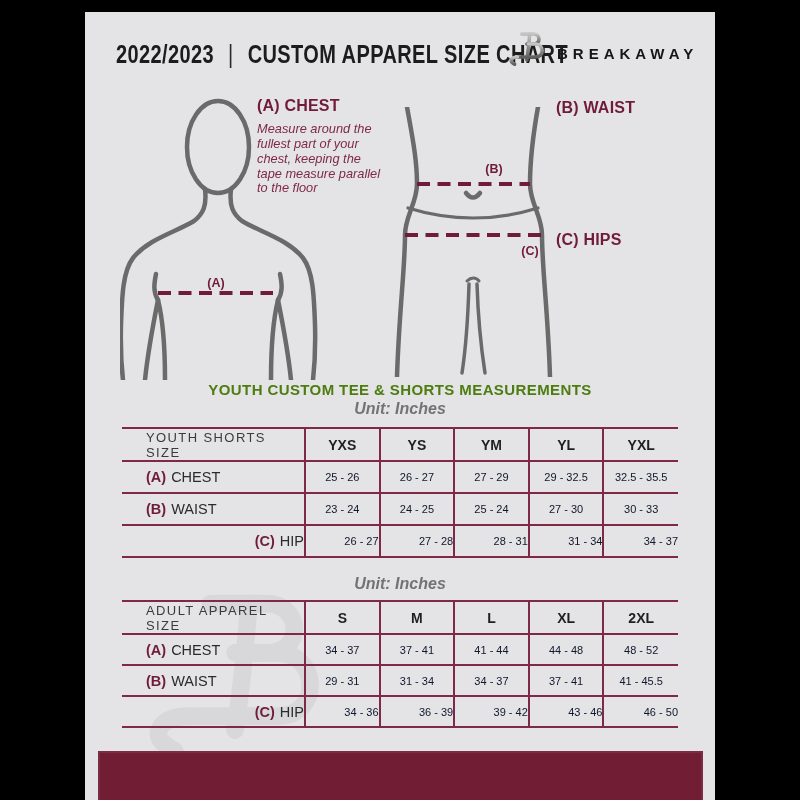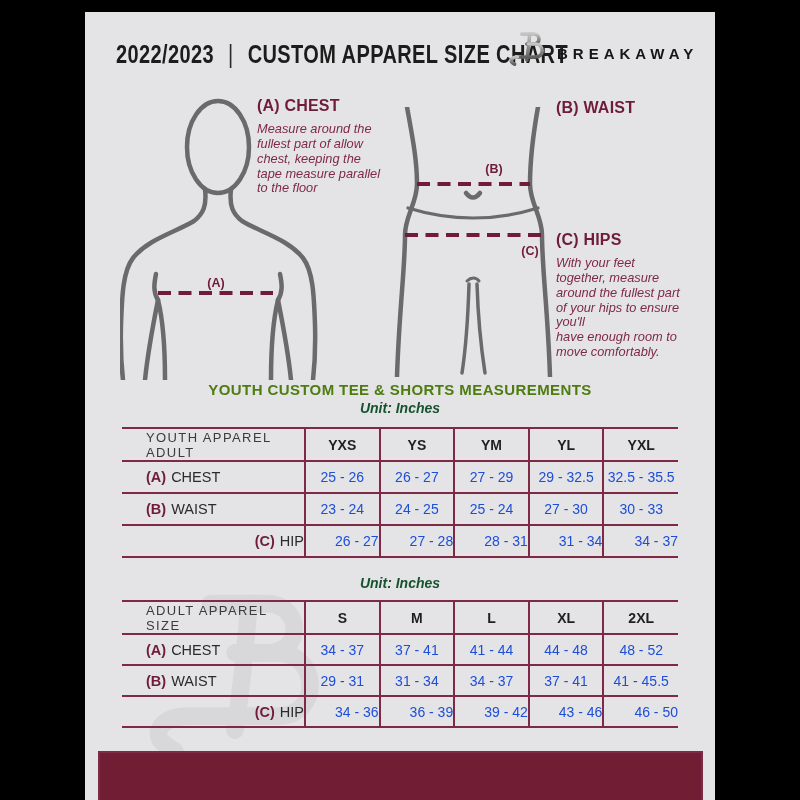--- a/index.html
+++ b/index.html
@@ -23,32 +23,32 @@
   .h-hips{left:471px;top:219px;}
   .b-hips{left:471px;top:244px;width:158px;}
 
   .figure{position:absolute;}
   .fig-torso{left:35px;top:78px;}
   .fig-hips{left:305px;top:95px;}
   .dash-label{font-size:12.5px;font-weight:bold;fill:#701c39;font-family:"Liberation Sans",sans-serif;}
 
   
   .section-title{position:absolute;left:0;width:100%;text-align:center;font-size:15px;font-weight:bold;color:#4d7c0f;letter-spacing:.4px;}
-  .unit-line{position:absolute;left:0;width:100%;text-align:center;font-size:14px;font-style:italic;font-weight:bold;color:#14532d;}
+  .unit-line{position:absolute;left:0;width:100%;text-align:center;font-size:16px;font-style:italic;font-weight:bold;color:#737373;}
   .t-youth{top:369px;} .u-youth{top:388px;}
   .t-adult{top:544px;} .u-adult{top:563px;}
 
   
   .size-table{position:absolute;left:37px;width:556px;border-collapse:collapse;table-layout:fixed;background:transparent;}
   .tbl-youth{top:415px;} .tbl-adult{top:588px;}
   .size-table td,.size-table th{border-top:2px solid #7e2945;padding:0;text-align:center;vertical-align:middle;}
   .size-table tr:last-child td{border-bottom:2px solid #7e2945;text-align:right;}
   .size-table td+td,.size-table th+th{border-left:2px solid #7e2945;}
   .size-table th{font-size:14px;font-weight:bold;color:#1f1f1f;height:31px;}
-  .size-table td{font-size:14px;color:#1d4ed8;}
+  .size-table td{font-size:11px;color:#0f172a;}
   .tbl-youth td{height:30px;} .tbl-adult td{height:29px;}
   .size-table .lbl{text-align:left;padding-left:24px;}
   .size-table th.lbl{font-weight:400;font-size:13px;letter-spacing:1.4px;color:#3b3b3b;}
   .size-table td.lbl{font-size:14.5px;color:#2b2b2b;}
   .size-table .key{font-weight:bold;color:#701c39;margin-right:5px;}
 
   .watermark{position:absolute;left:48px;top:550px;width:225px;height:245px;z-index:0;}
   .content-layer{position:absolute;inset:0;z-index:1;}
 
   .footer-bar{position:absolute;left:13px;top:739px;width:601px;height:47px;background:#711d33;border:2px solid #7c2c46;}
@@ -119,49 +119,42 @@
         <path d="M87 177 C88 210 91 240 95 266" stroke-width="3.5"></path>
       </g>
       <line x1="27" y1="77" x2="140" y2="77" stroke="#701c39" stroke-width="4" stroke-dasharray="13 7.5"></line>
       <text class="dash-label" x="104" y="66" text-anchor="middle">(B)</text>
       <line x1="15" y1="128" x2="152" y2="128" stroke="#701c39" stroke-width="4" stroke-dasharray="13 7.5"></line>
       <text class="dash-label" x="140" y="148" text-anchor="middle">(C)</text>
     </svg>
 
     <div class="guide-head h-chest">(A) CHEST</div>
     <div class="guide-body b-chest">Measure around the
-fullest part of allow
+fullest part of your
 chest, keeping the
 tape measure parallel
 to the floor</div>
     <div class="guide-head h-waist">(B) WAIST</div>
     <div class="guide-head h-hips">(C) HIPS</div>
-    <div class="guide-body b-hips">With your feet
-together, measure
-around the fullest part
-of your hips to ensure
-you'll
-have enough room to
-move comfortably.</div>
 
     <div class="section-title t-youth">YOUTH CUSTOM TEE &amp; SHORTS MEASUREMENTS</div>
     <div class="unit-line u-youth">Unit: Inches</div>
 
     <table class="size-table tbl-youth">
       <colgroup>
           <col style="width:183px">
           <col>
           <col>
           <col>
           <col>
           <col>
         </colgroup>
       <tbody>
           <tr>
-        <th class="lbl">YOUTH APPAREL ADULT</th>
+        <th class="lbl">YOUTH SHORTS SIZE</th>
         <th>YXS</th>
         <th>YS</th>
         <th>YM</th>
         <th>YL</th>
         <th>YXL</th>
       </tr>
       <tr>
         <td class="lbl"><span class="key">(A)</span><span>CHEST</span></td>
         <td>25 - 26</td>
         <td>26 - 27</td>

